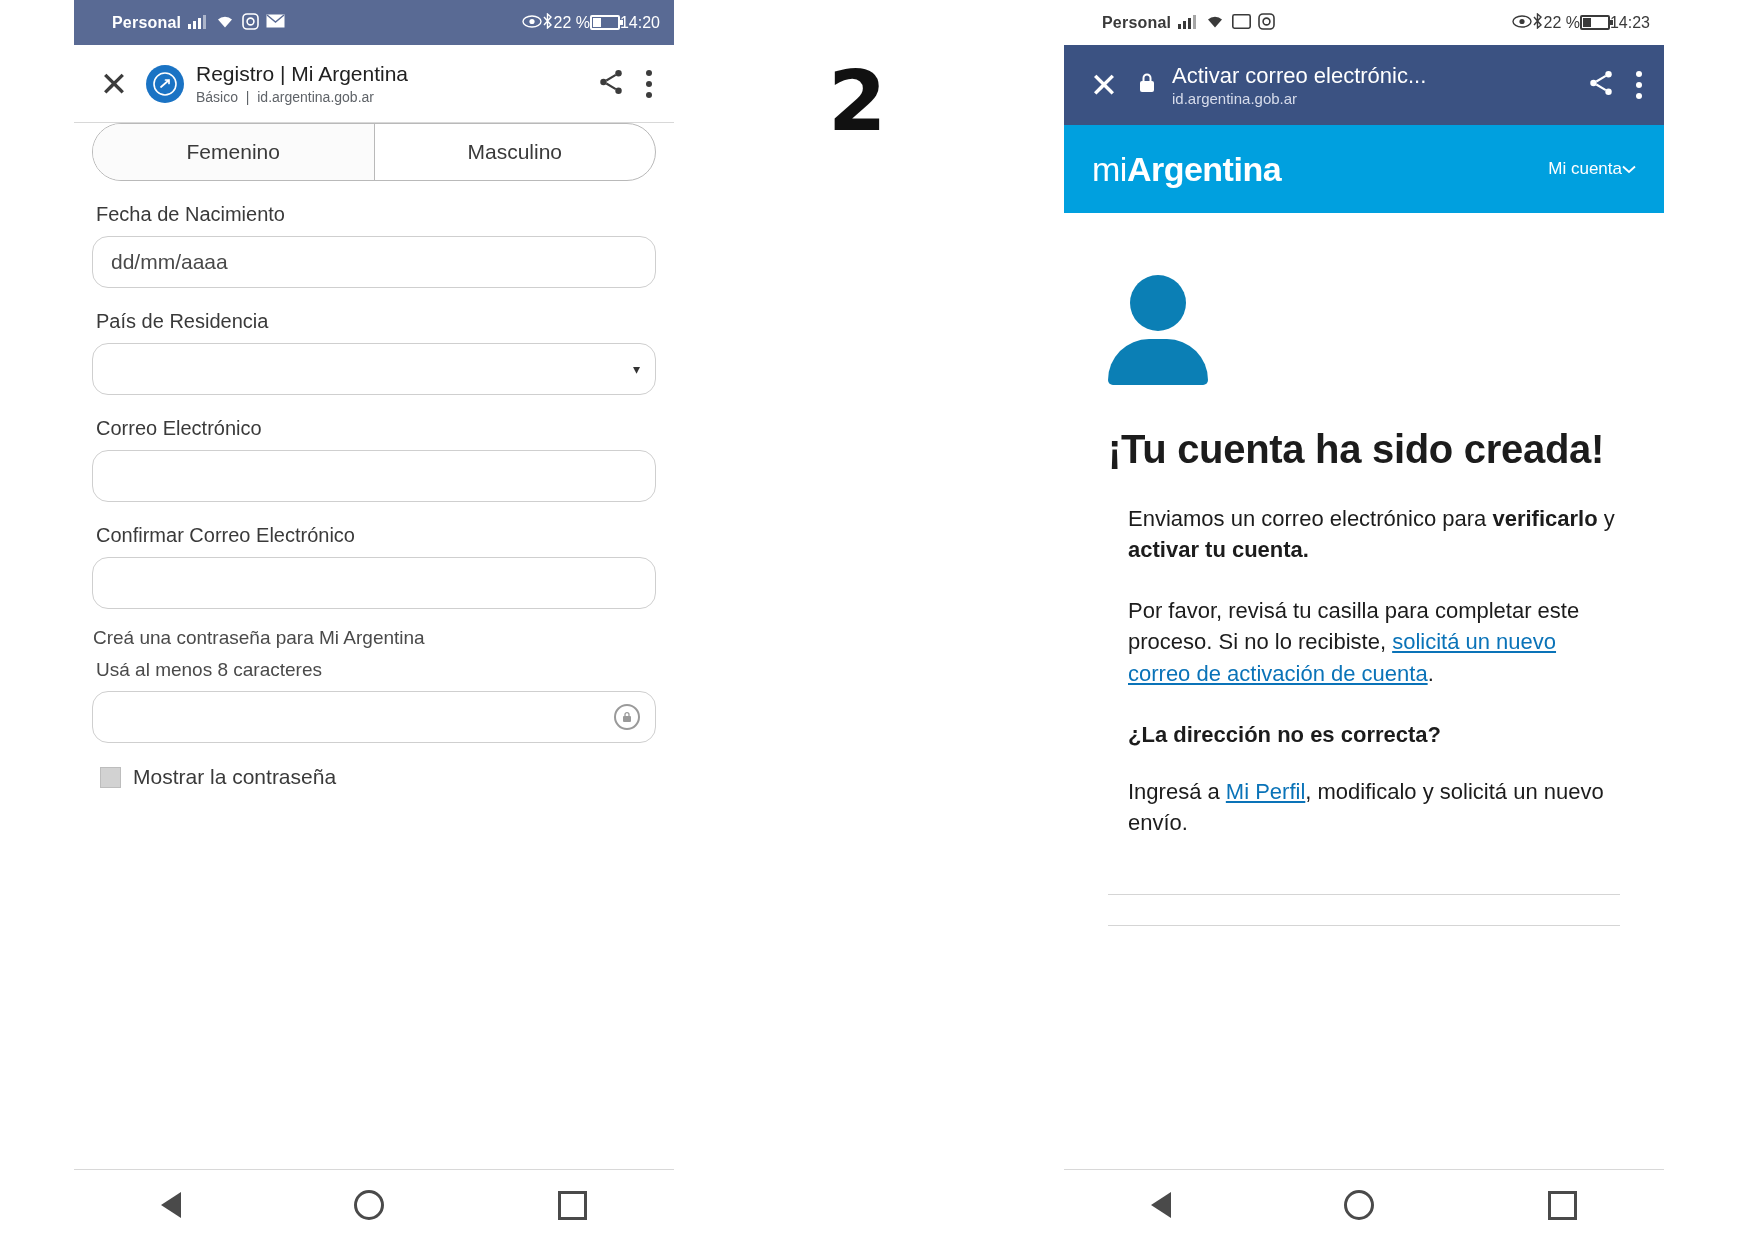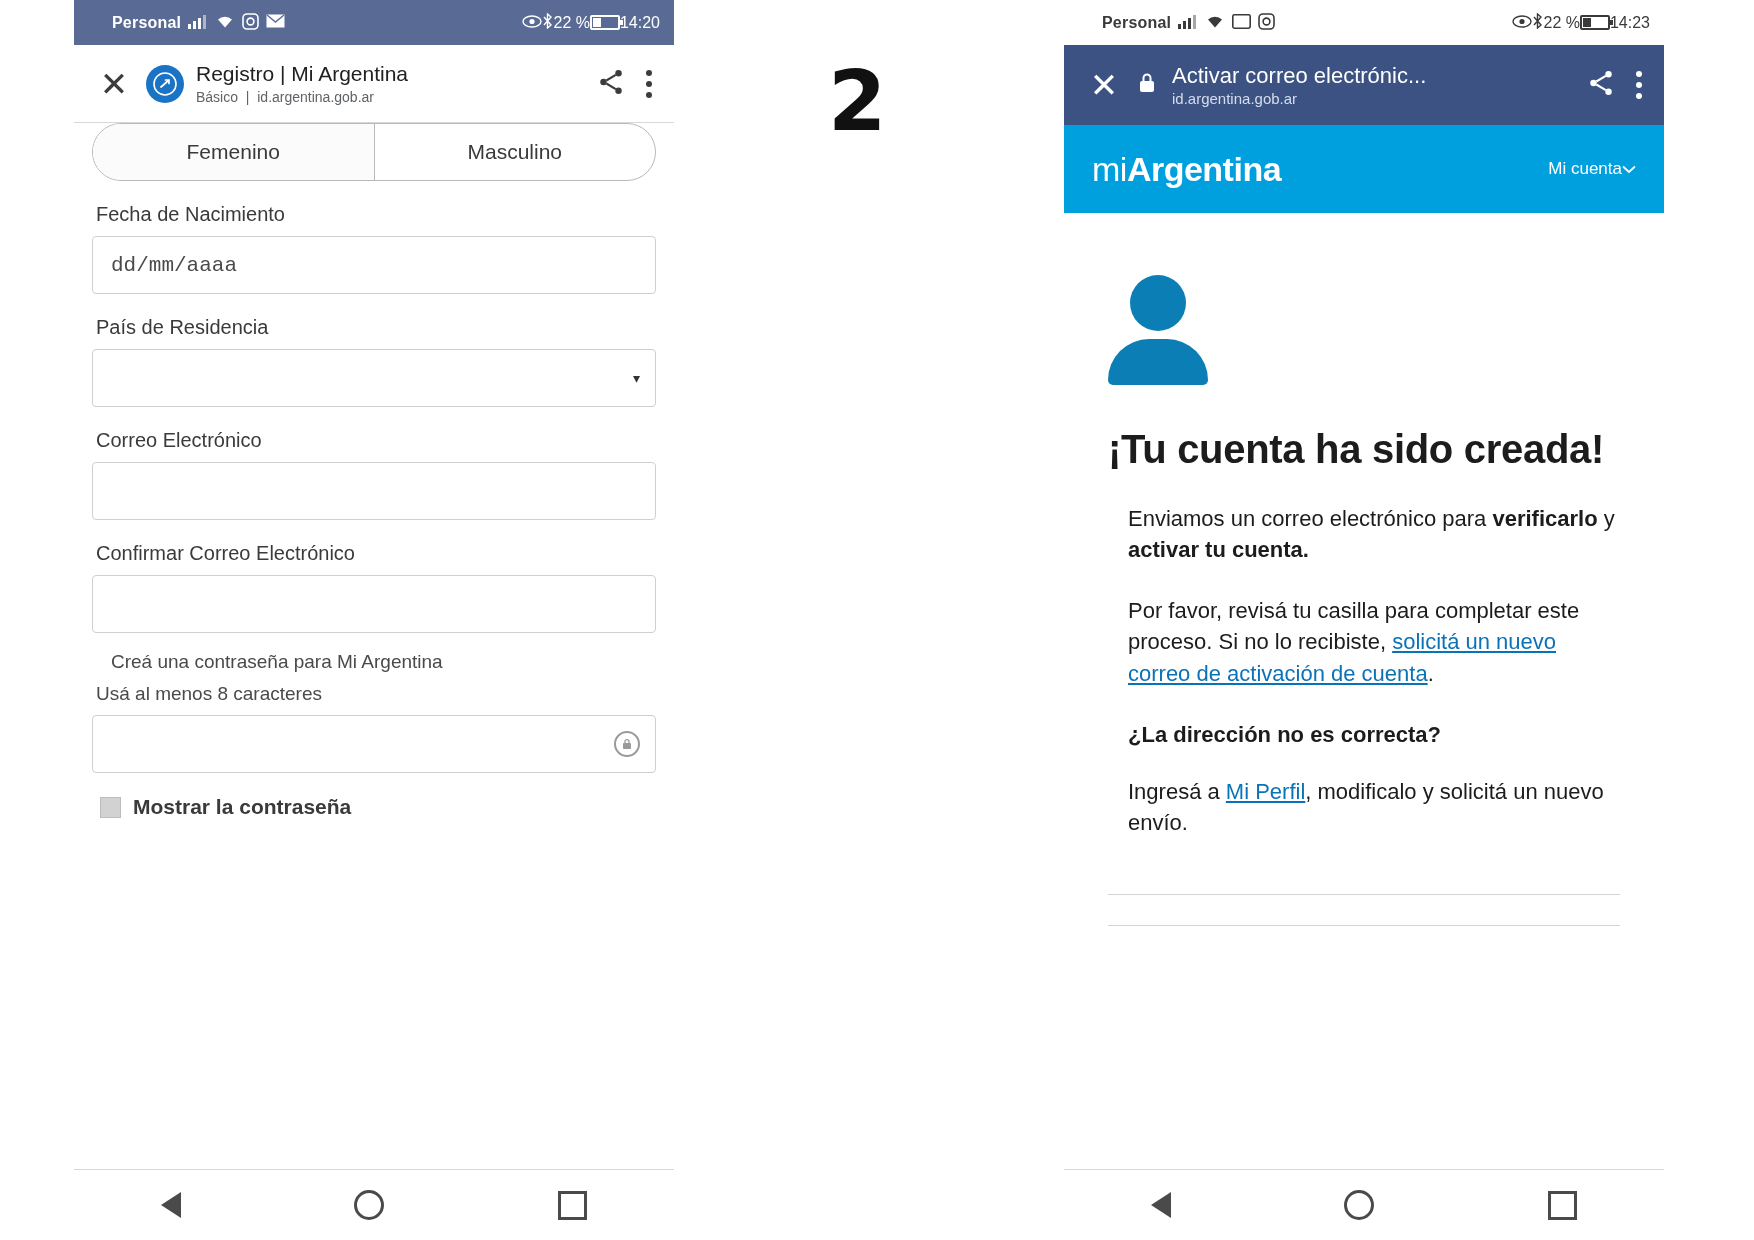--- a/index.html
+++ b/index.html
@@ -143,29 +143,29 @@
     display: flex; align-items: center; justify-content: center;
     font-size: 21px;
     color: #3a3a3a;
     cursor: pointer;
   }
   .sexopt + .sexopt { border-left: 1px solid #b9b9b9; }
   .sexopt.sel { background: #fbfbfb; }
 
   .inp {
     width: 100%;
-    height: 58px;
+    height: 52px;
     border: 1px solid #cfcfcf;
-    border-radius: 4px;
+    border-radius: 16px;
     box-sizing: border-box;
     font-size: 21px;
     color: #3a3a3a;
     padding: 0 18px;
     background: #ffffff;
-    font-family: Liberation Mono, monospace;
+    font-family: Liberation Sans, sans-serif;
     outline: none;
   }
   .inp::placeholder { color: #4a4a4a; opacity: 1; }
   .selwrap { position: relative; }
   .selwrap .caret {
     position: absolute;
     right: 16px; top: 50%;
     transform: translateY(-50%);
     font-size: 14px;
     color: #333;
@@ -180,41 +180,41 @@
     border: 2px solid #9a9a9a;
     border-radius: 50%;
     display: flex; align-items: center; justify-content: center;
     color: #9a9a9a;
     font-size: 12px;
     cursor: pointer;
   }
   .hint {
     font-size: 19px;
     color: #4a4a4a;
-    margin: 18px 0 10px 19px;
+    margin: 18px 0 10px 1px;
   }
   .subhint {
     font-size: 19px;
     color: #4a4a4a;
     margin: 4px 0 10px 4px;
   }
   .checkrow {
     display: flex; align-items: center;
     margin: 22px 0 0 8px;
     gap: 12px;
   }
   .chk {
     width: 19px; height: 19px;
     background: #d2d2d2;
     border: 1px solid #bdbdbd;
     display: inline-block;
     cursor: pointer;
     flex: 0 0 auto;
   }
-  .checkrow span { font-size: 21px; color: #3a3a3a; font-weight: bold; }
+  .checkrow span { font-size: 21px; color: #3a3a3a; }
 
   .navbar {
     position: absolute;
     left: 0; right: 0; bottom: 0;
     height: 70px;
     border-top: 1px solid #d8d8d8;
     display: flex; align-items: center; justify-content: space-around;
     background: #ffffff;
   }
   .nav-back {

